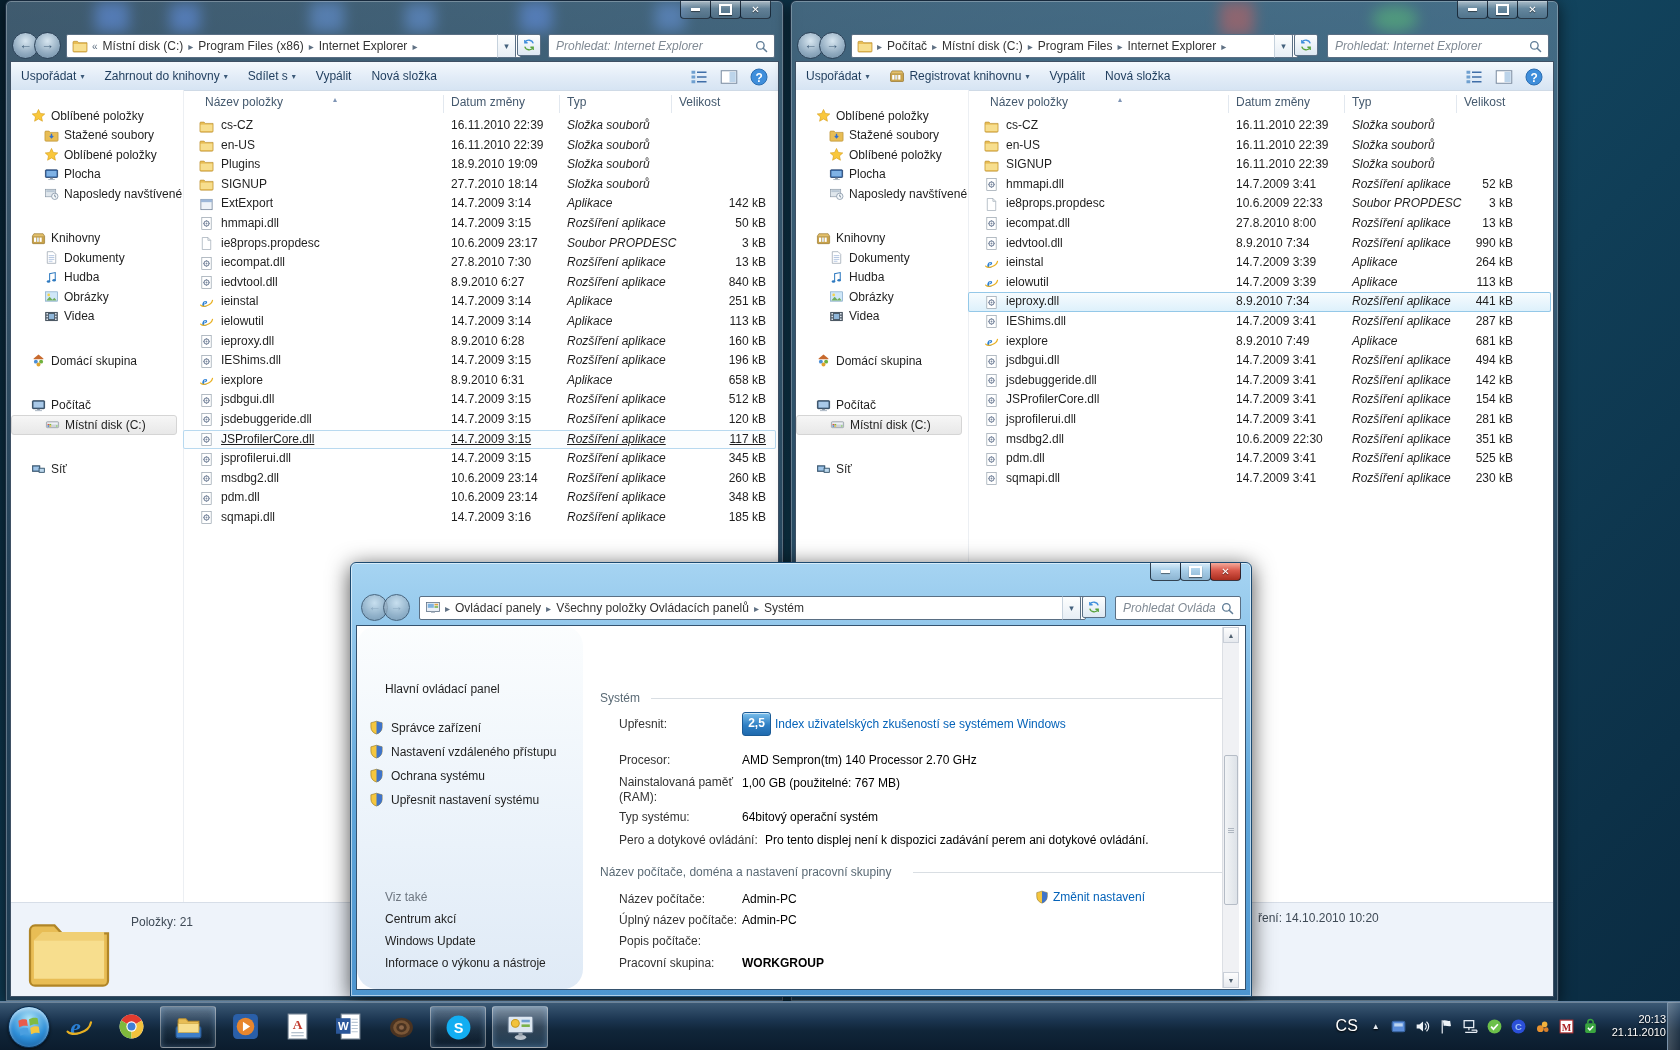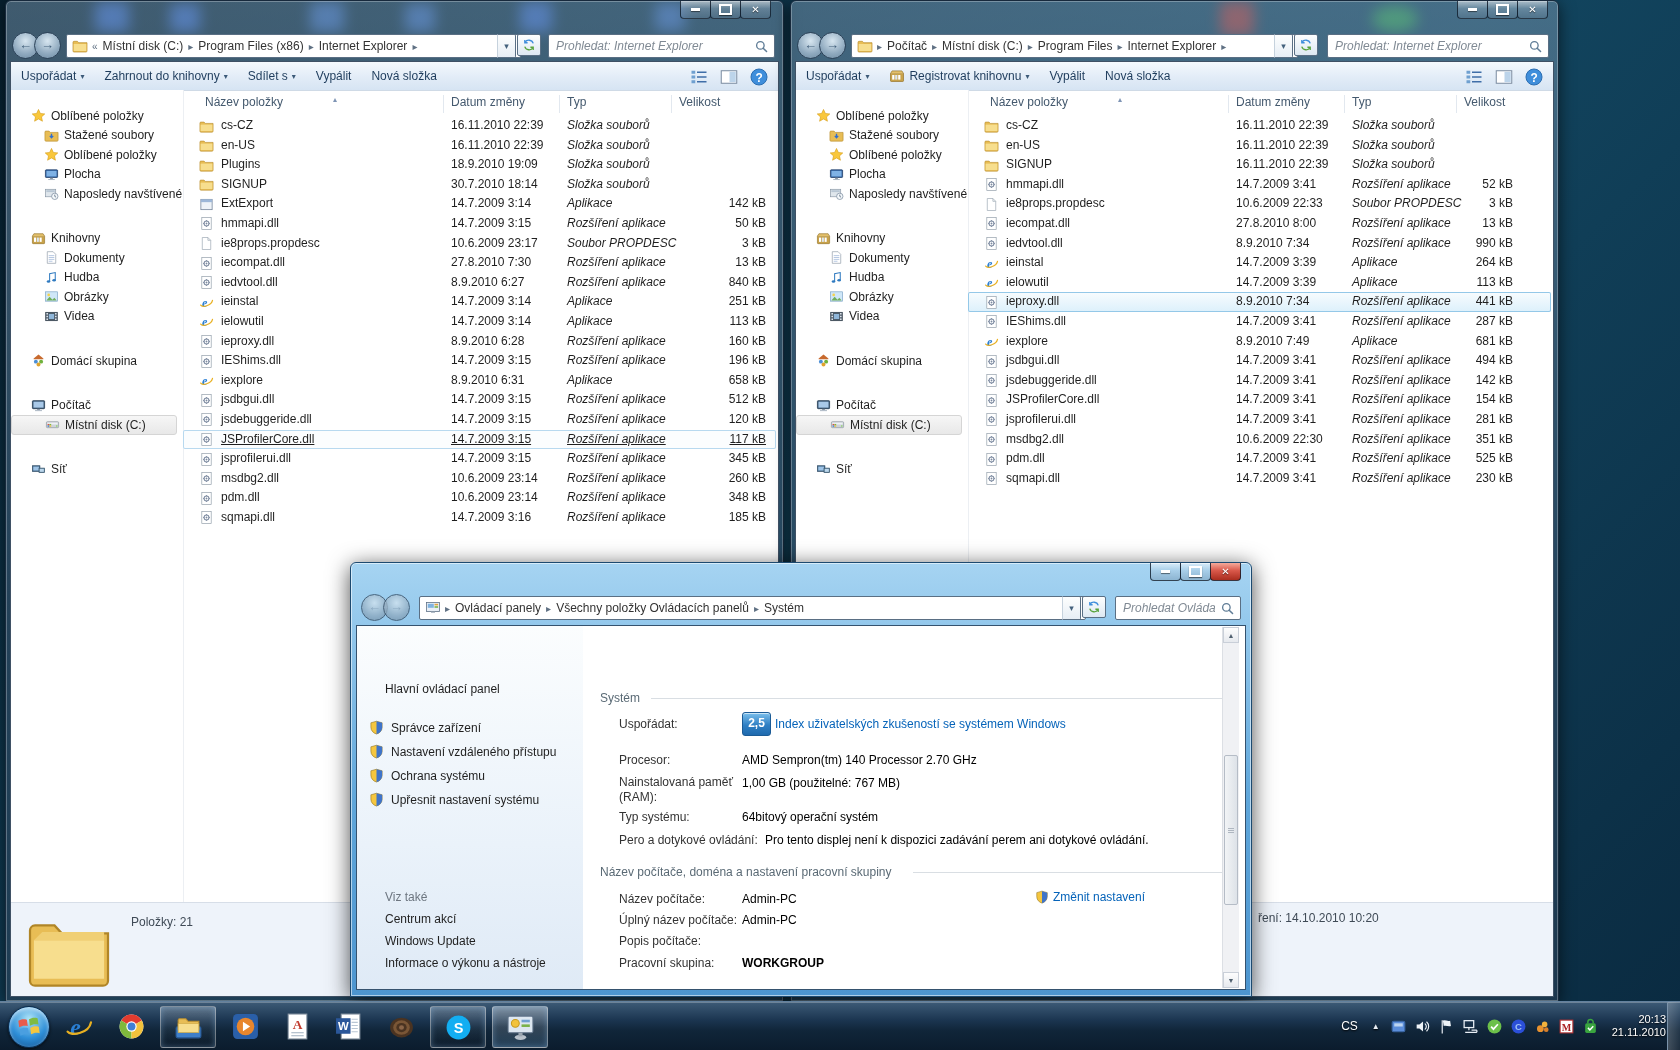--- a/index.html
+++ b/index.html
@@ -82,21 +82,21 @@
   .frow.sel{background:linear-gradient(180deg,#f8fcfe,#dcf0fb);box-shadow:inset 0 0 0 1px #94c8e8;border-radius:2px;}
   
   .details{position:absolute;left:0;right:0;bottom:0;height:93px;background:#eef3fa;border-top:1px solid #d7dee8;}
   .bigfolder{position:absolute;left:12px;top:8px;width:92px;height:78px;}
   .bigfolder svg{width:100%;height:100%;}
   .statustext{position:absolute;left:120px;top:12px;font-size:12px;color:#3f4a56;}
   .statustext-r{position:absolute;left:462px;top:8px;font-size:12px;color:#3f4a56;}
   
   #win-sys .client{left:5px;right:5px;top:62px;bottom:6px;border-color:#35526e;}
   .cp-side{position:absolute;left:0;top:0;bottom:0;width:226px;
-    background:linear-gradient(180deg,#fbfdfe,#eaf2fa 60%,#dfeaf6);}
+    background:linear-gradient(180deg,#fbfdfe,#eaf2fa 60%,#dfeaf6);border-radius:20px;}
   .cp-link{position:absolute;font-size:12px;color:#1f1f1f;white-space:nowrap;display:flex;align-items:center;gap:7px;}
   .cp-link .sh{width:15px;height:15px;flex:0 0 auto;}
   .cp-link .sh svg{width:100%;height:100%;}
   .cp-gray{color:#6d7680;}
   .cp-content{position:absolute;left:226px;right:20px;top:0;bottom:0;font-size:12px;color:#1f1f1f;}
   .sec-title{position:absolute;left:17px;color:#5a6a75;}
   .sec-line{position:absolute;height:1px;background:#d9dee3;right:2px;}
   .crow-label{position:absolute;left:36px;color:#333;white-space:nowrap;}
   .crow-value{position:absolute;left:159px;color:#000;white-space:nowrap;}
   .cp-a{color:#0563b9;}
@@ -124,21 +124,21 @@
     display:flex;align-items:center;justify-content:center;}
   #start-orb svg{width:26px;height:26px;}
   .tasks{position:absolute;left:56px;top:4px;height:40px;display:flex;gap:6px;}
   .task{width:46px;height:40px;border-radius:3px;display:flex;align-items:center;justify-content:center;}
   .task .tbicon{width:29px;height:29px;}
   .task.framed{width:54px;border:1px solid rgba(255,255,255,.4);
     background:linear-gradient(180deg,rgba(255,255,255,.22),rgba(255,255,255,.06) 50%,rgba(0,0,0,.15));
     box-shadow:inset 0 0 6px rgba(160,210,255,.35);}
   .task.active{background:linear-gradient(180deg,rgba(255,255,255,.38),rgba(255,255,255,.14) 50%,rgba(90,140,180,.3));}
   .tray{position:absolute;right:14px;top:0;height:48px;display:flex;align-items:center;gap:7px;color:#fff;}
-  .tray .lang{font-size:12px;text-shadow:0 1px 2px #000;padding:0 4px;}
+  .tray .lang{font-size:16px;text-shadow:0 1px 2px #000;padding:0 4px;}
   .tray .chev{font-size:8px;color:#e8eef5;text-shadow:0 1px 2px #000;padding:0 3px;}
   .ticon{width:17px;height:17px;}
   .ticon svg{width:100%;height:100%;}
   .clock{text-align:right;font-size:11px;line-height:13px;text-shadow:0 1px 2px #000;margin-left:6px;white-space:nowrap;}
   #show-desktop{position:absolute;right:0;top:0;width:12px;height:48px;
     background:linear-gradient(90deg,rgba(255,255,255,.22),rgba(255,255,255,.08));border-left:1px solid #7b93aa;}
   
   #win-left{left:5px;top:0;width:777px;height:1000px;z-index:10;}
   #win-right{left:790px;top:0;width:767px;height:1000px;z-index:10;}
   #win-sys{left:350px;top:562px;width:900px;height:433px;z-index:30;}
@@ -458,21 +458,21 @@
               <span class="c-size"></span>
             </div>
             <div class="frow">
               <span class="fic">
                 <svg viewBox="0 0 16 16">
                   <path d="M1 4.2c0-.5.4-.9.9-.9h3.5l1.3 1.4H15v8.4c0 .5-.4.9-.9.9H1.9c-.5 0-.9-.4-.9-.9z" fill="#e8bd55" stroke="#b98e2f" stroke-width=".7"></path>
                   <path d="M1.7 6h12.6v6.9H1.7z" fill="#f7de8e"></path>
                 </svg>
               </span>
               <span class="c-name">SIGNUP</span>
-              <span class="c-date">30.7.2010 18:14</span>
+              <span class="c-date">27.7.2010 18:14</span>
               <span class="c-type">Složka souborů</span>
               <span class="c-size"></span>
             </div>
             <div class="frow">
               <span class="fic">
                 <svg viewBox="0 0 16 16">
                   <rect x="2" y="2.5" width="12" height="11" fill="#eef3f8" stroke="#6f7f95" stroke-width=".8"></rect>
                   <rect x="2" y="2.5" width="12" height="3" fill="#9db7d8"></rect>
                 </svg>
               </span>
@@ -1327,21 +1327,21 @@
             <span>Windows Update</span>
           </div>
           <div class="cp-link" style="left: 28px; top: 330px;">
             <span>Informace o výkonu a nástroje</span>
           </div>
         </div>
       <div class="cp-content">
         <span class="sec-title" style="top:65px;">Systém</span>
         <span class="sec-line" style="left:68px;top:72px;"></span>
 
-        <span class="crow-label" style="top:91px;">Uspořádat:</span>
+        <span class="crow-label" style="top:91px;">Upřesnit:</span>
         <span class="rating-badge" style="top:86px;">2,5</span>
         <span class="crow-value cp-a" style="left:192px;top:91px;">Index uživatelských zkušeností se systémem Windows</span>
 
         <span class="crow-label" style="top:127px;">Procesor:</span>
         <span class="crow-value" style="top:127px;">AMD Sempron(tm) 140 Processor   2.70 GHz</span>
 
         <span class="crow-label" style="top:149px;">Nainstalovaná paměť</span>
         <span class="crow-label" style="top:164px;">(RAM):</span>
         <span class="crow-value" style="top:150px;">1,00 GB (použitelné: 767 MB)</span>
 

